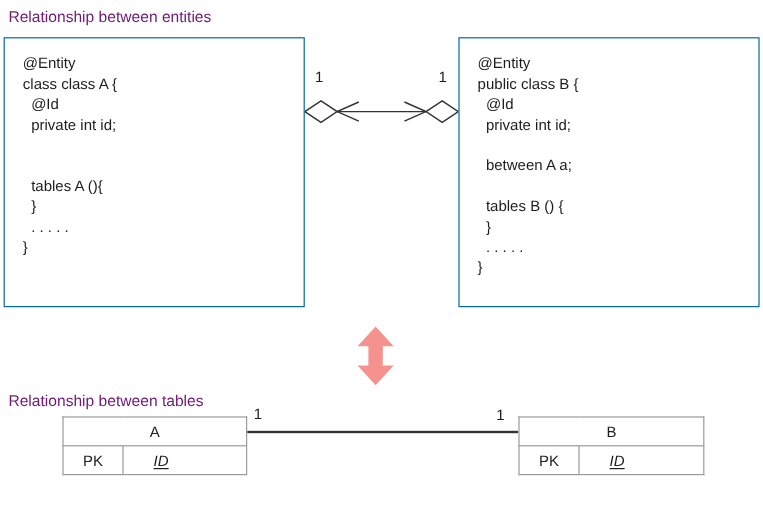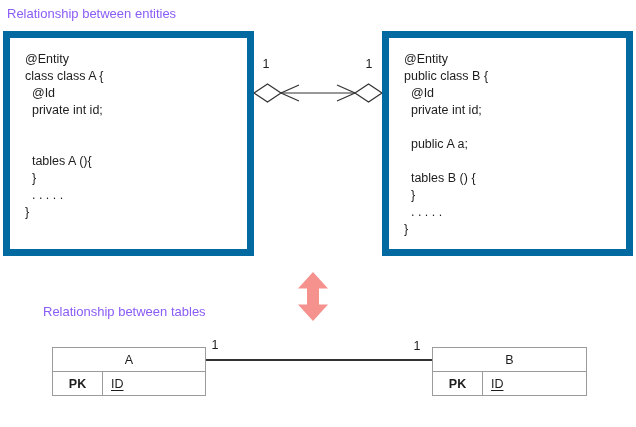--- a/index.html
+++ b/index.html
@@ -1,44 +1,44 @@
 <!DOCTYPE html>
 <html><head>
 <meta charset="utf-8">
 <style>
   * { margin: 0; padding: 0; box-sizing: border-box; }
   body { background: #fff; font-family: "Liberation Sans", sans-serif; color: #1d1d1d; }
   .canvas {
     position: relative; width: 636px; height: 427px; background: #ffffff; overflow: hidden;
   }
   .section-label {
-    position: absolute; font-size: 13px; color: #8b5cf6; white-space: pre;
+    position: absolute; font-size: 13px; color: #701a75; white-space: pre;
   }
   .entity-box {
     position: absolute; width: 251px; height: 225px; background: #fff;
-    border: 7px solid #0369a1; padding: 13px 4px 0 15px;
+    border: 1px solid #0369a1; padding: 13px 4px 0 15px;
   }
   .code-line {
     font-size: 12.5px; line-height: 17px; min-height: 17px; white-space: pre; color: #1d1d1d;
   }
   .mult-label {
     position: absolute; width: 14px; text-align: center; font-size: 12.5px; color: #1d1d1d;
   }
   .conn-svg, .arrow-svg { position: absolute; display: block; }
   .rel-line { position: absolute; height: 1.5px; background: #333; }
   table.db-table {
     position: absolute; border-collapse: collapse; background: #fff;
     font-size: 12.5px; color: #1d1d1d;
   }
   table.db-table td {
     border: 1px solid #9b9b9b; height: 24px; vertical-align: middle;
   }
   td.tbl-header { text-align: center; }
-  td.key-cell { width: 50px; text-align: center; font-weight: bold; }
-  td.col-cell { padding-left: 8px; }
+  td.key-cell { width: 50px; text-align: center; }
+  td.col-cell { padding-left: 25px; font-style: italic; }
   td.col-cell-a { width: 103px; }
   td.col-cell-b { width: 104px; }
   .underlined { text-decoration: underline; text-underline-offset: 2px; }
 </style>
 </head>
 <body>
 
 <div class="canvas">
 
   <div class="section-label" style="left:7px; top:6px;">Relationship between entities</div>
@@ -58,21 +58,21 @@
     </div>
   </div>
 
   <div class="entity-box" style="left:382px; top:31px;">
     <div>
       <div class="code-line">@Entity</div>
       <div class="code-line">public class B {</div>
       <div class="code-line">  @Id</div>
       <div class="code-line">  private int id;</div>
       <div class="code-line"></div>
-      <div class="code-line">  public A a;</div>
+      <div class="code-line">  between A a;</div>
       <div class="code-line"></div>
       <div class="code-line">  tables B () {</div>
       <div class="code-line">  }</div>
       <div class="code-line">  . . . . .</div>
       <div class="code-line">}</div>
     </div>
   </div>
 
   <div class="mult-label" style="left:259px; top:57px;">1</div>
   <div class="mult-label" style="left:362px; top:57px;">1</div>
@@ -84,21 +84,21 @@
       <line x1="27" y1="15" x2="101" y2="15"></line>
       <polyline points="83,7 101,15 83,23"></polyline>
       <polygon points="101,15 114.5,6 128,15 114.5,24" fill="#ffffff"></polygon>
     </g>
   </svg>
 
   <svg class="arrow-svg" style="left:297px; top:271px;" width="32" height="51" viewBox="0 0 32 51">
     <path d="M16 1 L31 17.5 L22 17.5 L22 33.5 L31 33.5 L16 50 L1 33.5 L10 33.5 L10 17.5 L1 17.5 Z" stroke="none" fill="#f5928e"></path>
   </svg>
 
-  <div class="section-label" style="left:7px; top:304px;margin-left:36px;">Relationship between tables</div>
+  <div class="section-label" style="left:7px; top:326px;">Relationship between tables</div>
 
   <div class="mult-label" style="left:208px; top:338px;">1</div>
   <div class="mult-label" style="left:410px; top:339px;">1</div>
 
   <div class="rel-line" style="left:205px; top:359px; width:227px;"></div>
 
   <table class="db-table" style="left:52px; top:347px;">
     <tbody>
       <tr>
         <td class="tbl-header" colspan="2">A</td>

